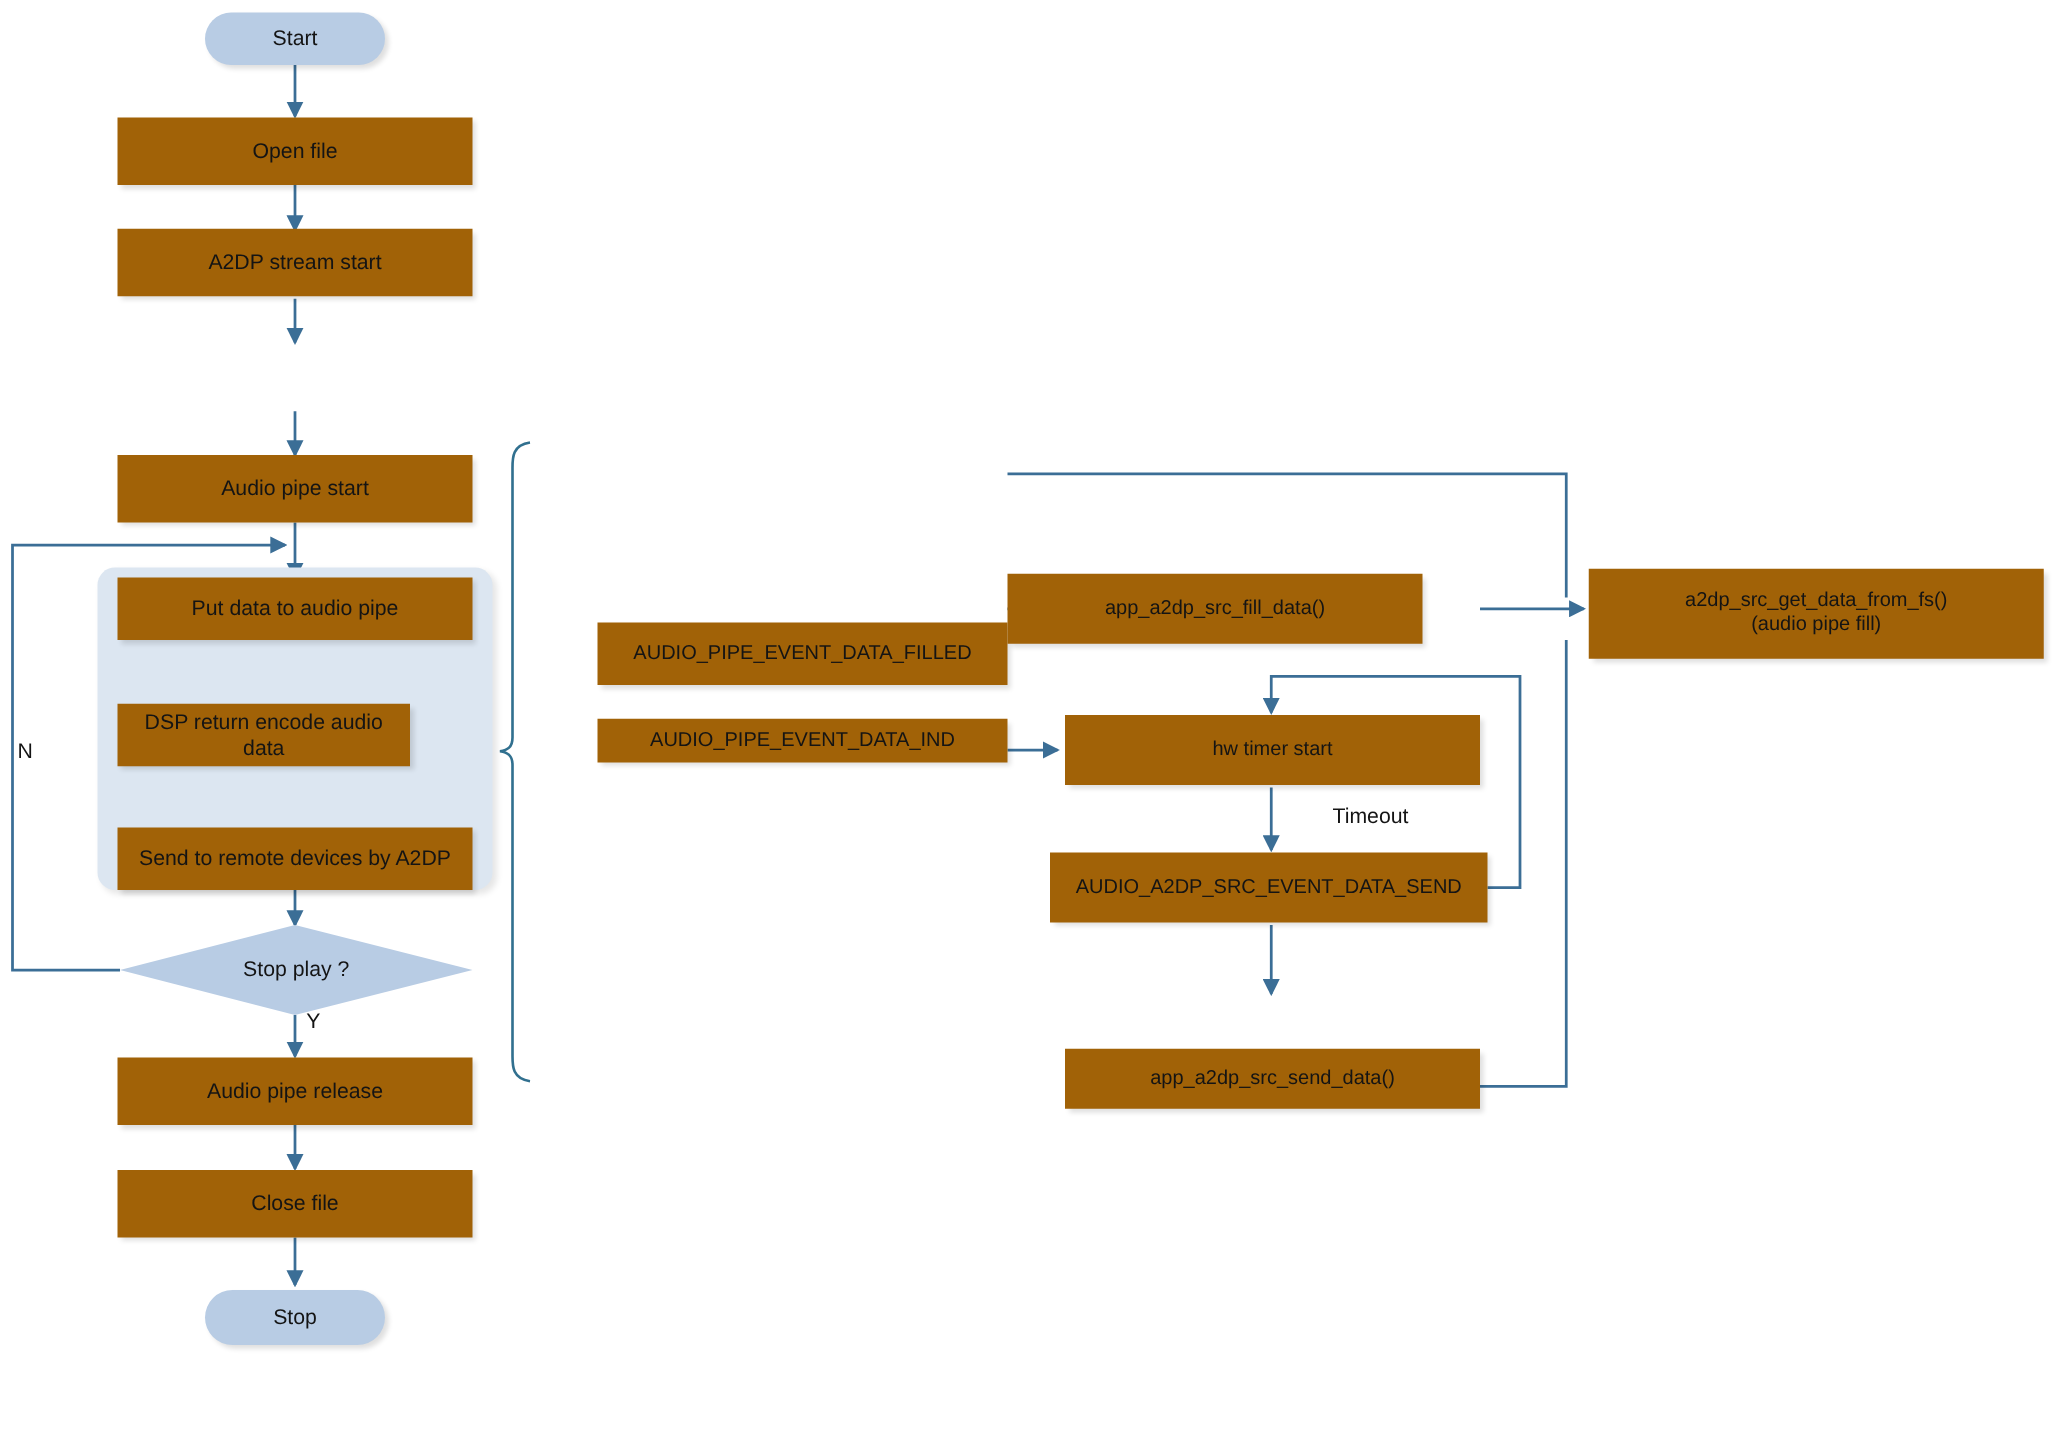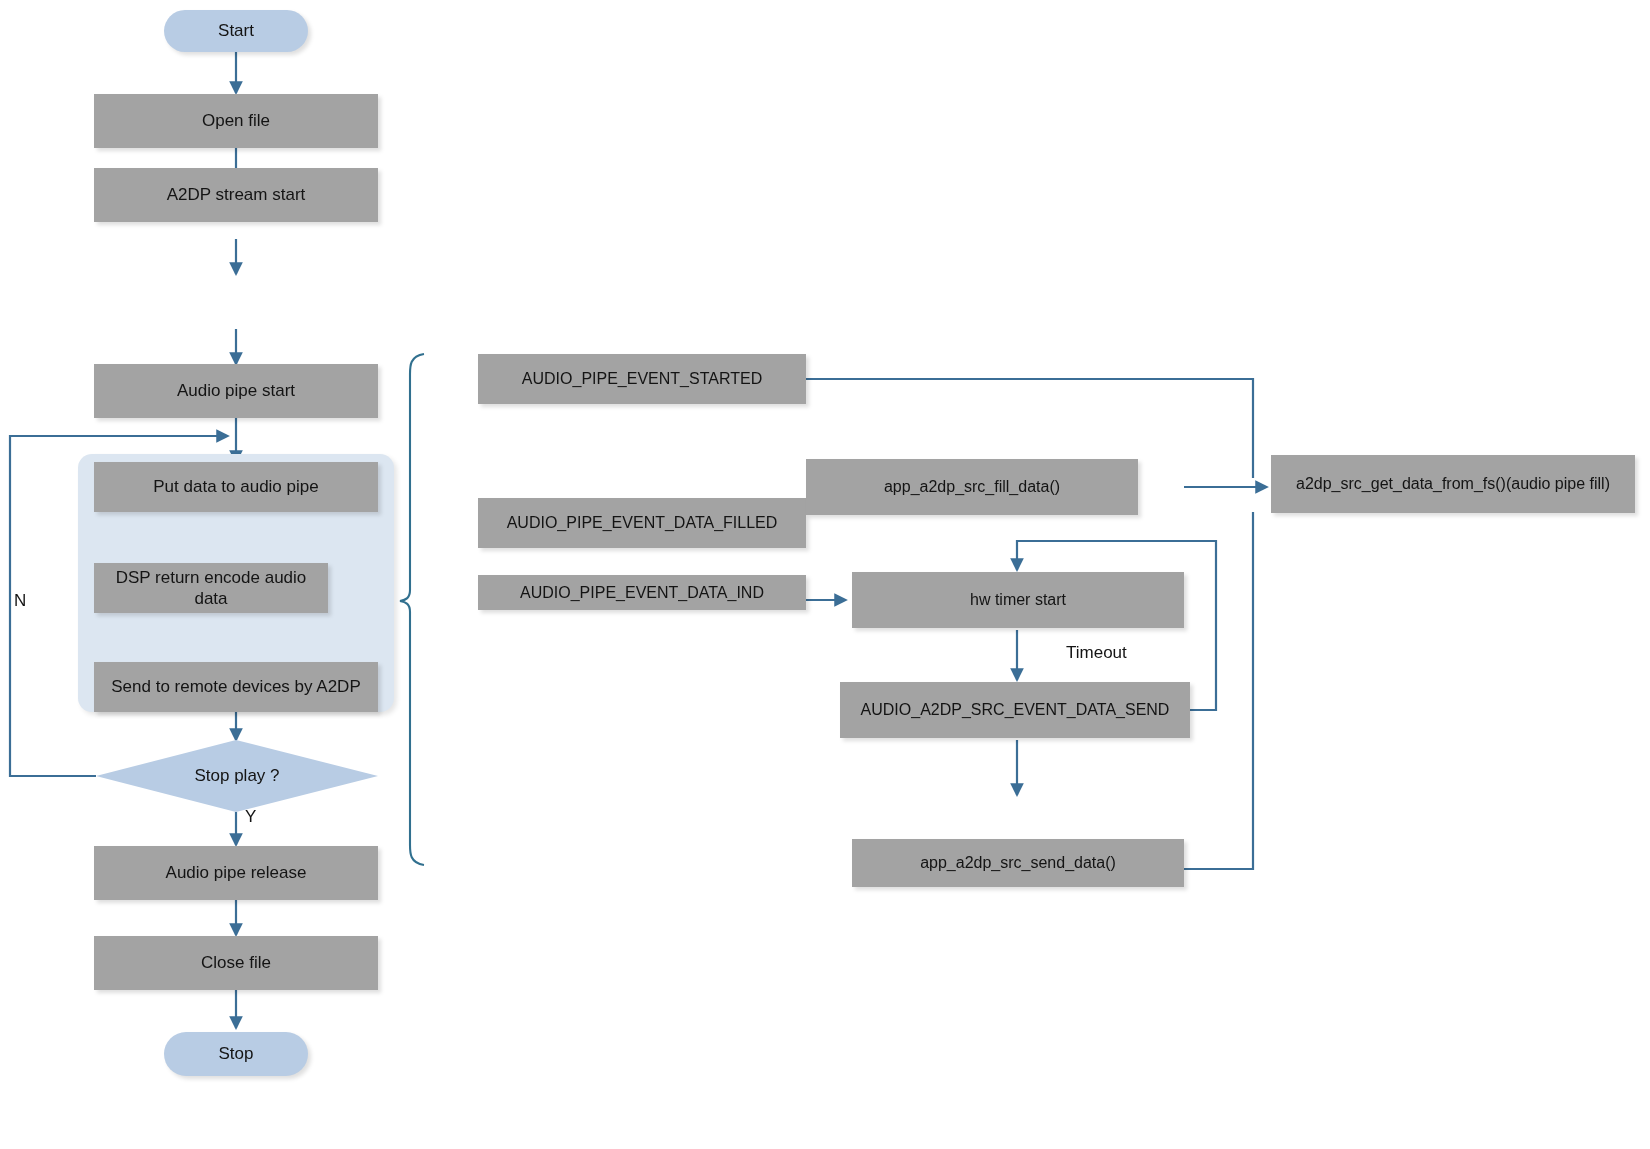--- a/index.html
+++ b/index.html
@@ -13,21 +13,21 @@
   #stage {
     position: relative;
     width: 1650px;
     height: 1149px;
     background: #ffffff;
     overflow: hidden;
   }
   .node {
     position: absolute;
     box-sizing: border-box;
-    background: #a3a3a3;
+    background: #a16207;
     color: #141414;
     display: flex;
     align-items: center;
     justify-content: center;
     text-align: center;
     font-size: 17px;
     line-height: 1.25;
     box-shadow: 3px 3px 4px rgba(0,0,0,0.13);
     padding: 2px 6px;
   }
@@ -132,21 +132,21 @@
                C 410 853 410 863 424 865"></path>
     </g>
   </svg>
 
   <div class="group-box" style="left:78px; top:454px; width:316px; height:258px;"></div>
 
   <div class="node term" style="left:164px; top:10px; width:144px; height:42px;">Start</div>
 
   <div class="node" style="left:94px; top:94px; width:284px; height:54px;">Open file</div>
 
-  <div class="node" style="left:94px; top:168px; width:284px; height:54px;">A2DP stream start</div>
+  <div class="node" style="left:94px; top:183px; width:284px; height:54px;">A2DP stream start</div>
 
 
   <div class="node" style="left:94px; top:364px; width:284px; height:54px;">Audio pipe start</div>
 
   <div class="node" style="left:94px; top:462px; width:284px; height:50px;">Put data to audio pipe</div>
 
   <div class="node" style="left:94px; top:563px; width:234px; height:50px;">DSP return encode audio data</div>
 
   <div class="node" style="left:94px; top:662px; width:284px; height:50px;">Send to remote devices by A2DP</div>
 
@@ -158,32 +158,31 @@
   <div class="node" style="left:94px; top:846px; width:284px; height:54px;">Audio pipe release</div>
 
   <div class="node" style="left:94px; top:936px; width:284px; height:54px;">Close file</div>
 
   <div class="node term" style="left:164px; top:1032px; width:144px; height:44px;">Stop</div>
 
   <div class="edge-label" style="left:14px; top:591px;">N</div>
   <div class="edge-label" style="left:245px; top:807px;">Y</div>
   <div class="edge-label" style="left:1026px; top:643px;margin-left:40px;">Timeout</div>
 
-  <div class="node" style="left:478px; top:354px; width:328px; height:50px; font-size:16px;">AUDIO_PIPE_EVENT_STARTED</div>
 
   <div class="node" style="left:478px; top:462px; width:328px; height:50px; font-size:16px;margin-top:36px;">AUDIO_PIPE_EVENT_DATA_FILLED</div>
 
   <div class="node" style="left:478px; top:575px; width:328px; height:35px; font-size:16px;">AUDIO_PIPE_EVENT_DATA_IND</div>
 
   <div class="node" style="left:806px; top:459px; width:332px; height:56px; font-size:16px;">app_a2dp_src_fill_data()</div>
 
   <div class="node" style="left:852px; top:572px; width:332px; height:56px; font-size:16px;">hw timer start</div>
 
   <div class="node" style="left:840px; top:682px; width:350px; height:56px; font-size:16px;">AUDIO_A2DP_SRC_EVENT_DATA_SEND</div>
 
   <div class="node" style="left:852px; top:839px; width:332px; height:48px; font-size:16px;">app_a2dp_src_send_data()</div>
 
-  <div class="node" style="left:1271px; top:455px; width:364px; height:58px; font-size:16px; flex-direction:row; line-height:1.18;">
+  <div class="node" style="left:1271px; top:455px; width:364px; height:72px; font-size:16px; flex-direction:column; line-height:1.18;">
     <span>a2dp_src_get_data_from_fs()</span>
     <span>(audio pipe fill)</span>
   </div>
 
 </div>
 
 </body></html>

